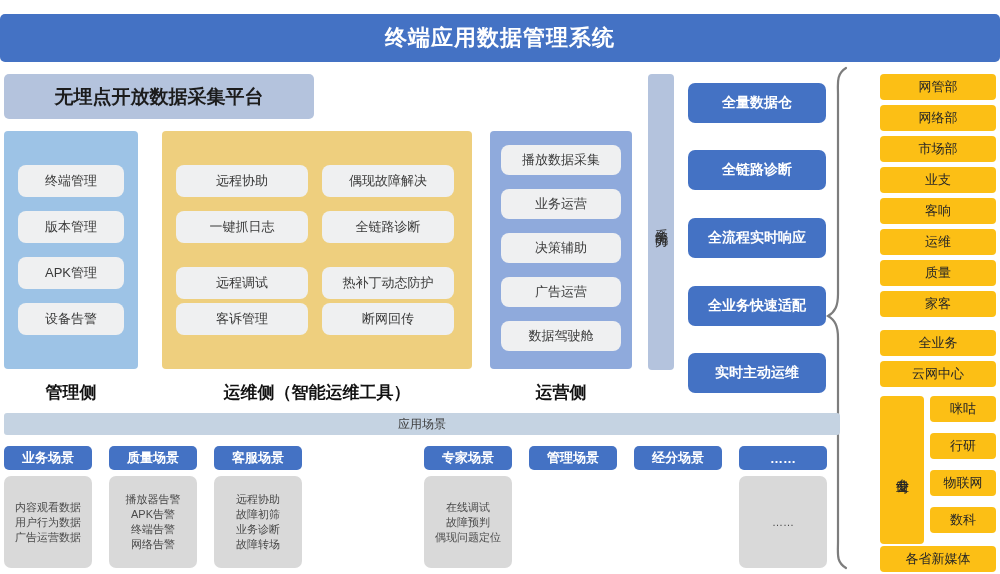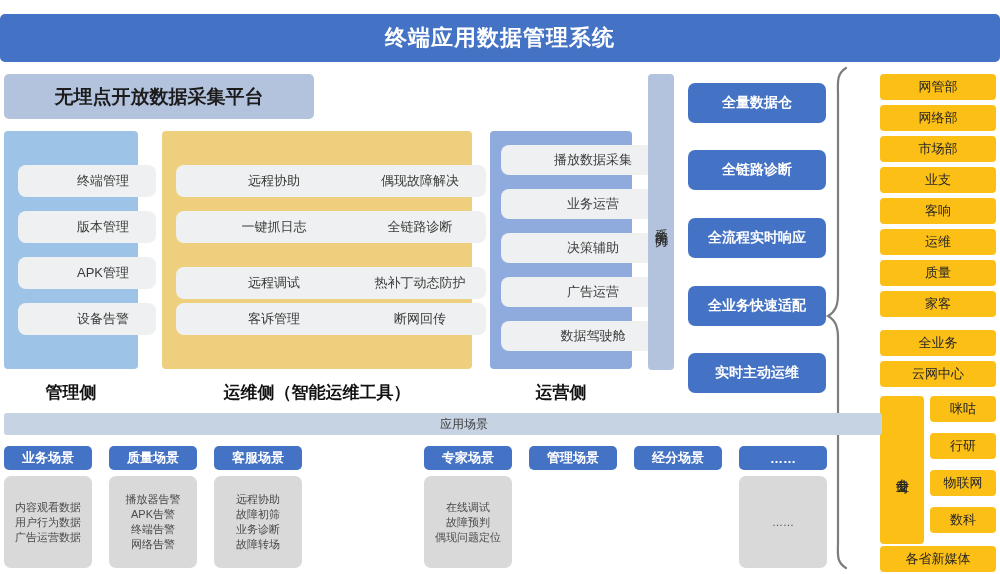--- a/index.html
+++ b/index.html
@@ -33,21 +33,21 @@
 
   
   .panel{position:absolute;border-radius:4px;}
   #panel-manage{left:4px;top:131px;width:134px;height:238px;background:#9dc3e6;}
   #panel-ops{left:162px;top:131px;width:310px;height:238px;background:#eecf7e;}
   #panel-biz{left:490px;top:131px;width:142px;height:238px;background:#8faadc;}
 
   .chip{
     position:absolute;background:#eff0f1;border-radius:8px;
     display:flex;align-items:center;justify-content:center;
-    color:#3a3a3a;font-size:13px;padding-left:32px;
+    color:#3a3a3a;font-size:13px;
   }
 
   
   #panel-manage .chip{left:14px;width:106px;height:32px;}
   #panel-manage .chip:nth-of-type(1){top:34px;}
   #panel-manage .chip:nth-of-type(2){top:80px;}
   #panel-manage .chip:nth-of-type(3){top:126px;}
   #panel-manage .chip:nth-of-type(4){top:172px;}
 
   
@@ -118,21 +118,21 @@
   }
   #org-group-label .vtxt{
     writing-mode:vertical-rl;text-orientation:upright;
     font-size:13px;color:#262626;letter-spacing:1px;
   }
 
   
   #scene-bar{
     position:absolute;left:4px;top:413px;width:836px;height:22px;
     background:#c5d3e2;border-radius:3px;
-    display:flex;align-items:center;justify-content:center;padding-left:42px;
+    display:flex;align-items:center;justify-content:center;
   }
   #scene-bar .txt{font-size:12px;color:#3c3c3c;}
 
   
   .scn-col{position:absolute;top:446px;width:88px;}
   .scn-head{
     height:24px;background:#4472c4;border-radius:5px;
     display:flex;align-items:center;justify-content:center;
     color:#fff;font-size:13px;font-weight:bold;
   }

